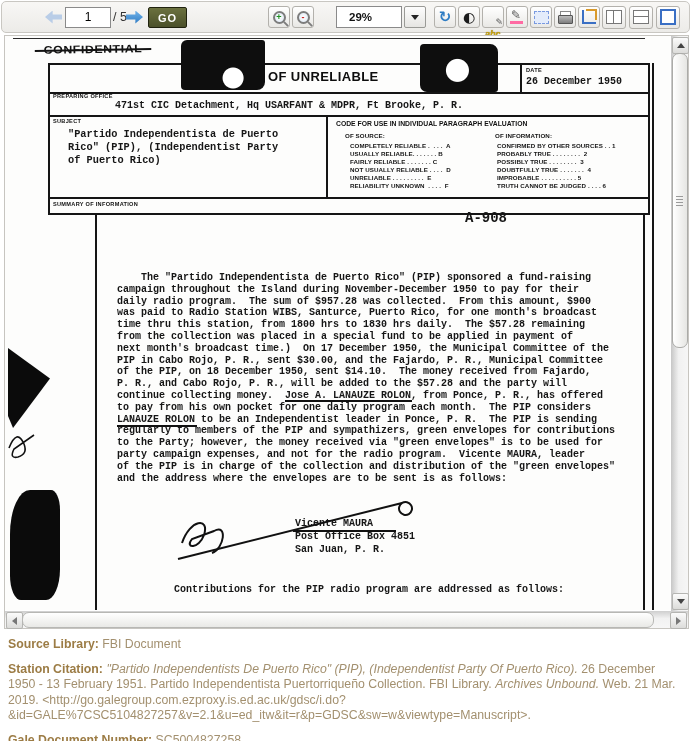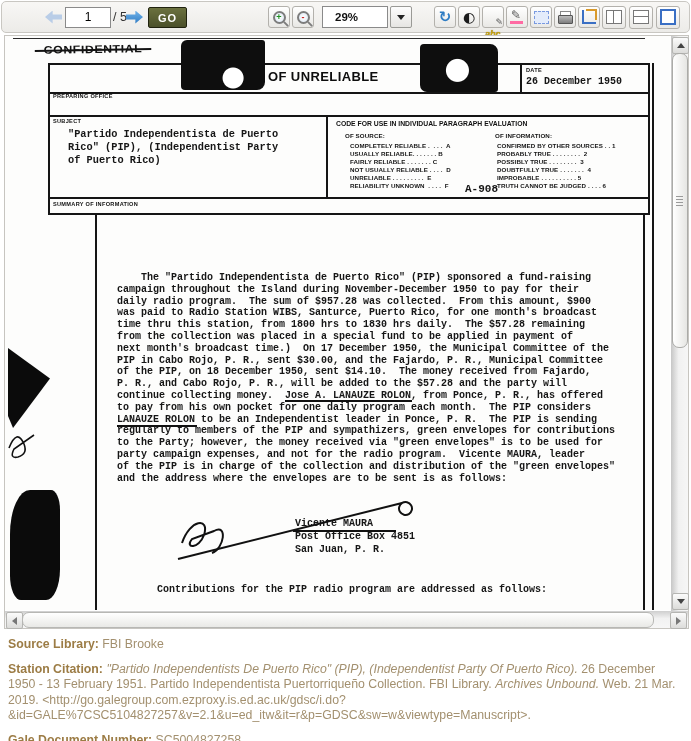--- a/index.html
+++ b/index.html
@@ -118,21 +118,21 @@
       <button id="go-btn">GO</button>
     </div>
 
     <div class="tb-item" style="left:266px;">
       <div class="icon-btn">
         <div class="mag plus">+</div>
       </div>
       <div class="icon-btn">
         <div class="mag minus">-</div>
       </div>
-      <input id="zoom-box" style="margin-left: 6px;" value="29%">
+      <input id="zoom-box" style="margin-left: 20px;" value="29%">
       <div class="dd-btn">
         <div class="tri-down"></div>
       </div>
     </div>
 
     <div class="tb-item" style="left:432px;">
       <div class="icon-btn">
         <span class="glyph-rotate">↻</span>
       </div>
       <div class="icon-btn">
@@ -189,20 +189,21 @@
       <div class="abs lbl" style="left:521px;top:31px;">DATE</div>
       <div class="abs mono10" style="left:521px;top:40px;">26 December 1950</div>
       <div class="abs doc-title" style="left:263px;top:33px;">OF UNRELIABLE</div>
       <div class="abs stamp" style="left:176px;top:4px;width:84px;height:50px;border-radius:6px 3px 8px 4px;
            background:radial-gradient(circle at 62% 76%, #ffffff 0 10px, #0e0e0e 11px);"></div>
       <div class="abs stamp" style="left:415px;top:8px;width:78px;height:48px;border-radius:4px 8px 3px 7px;
            background:radial-gradient(circle at 48% 55%, #ffffff 0 11px, #0e0e0e 12px);"></div>
 
       <div class="abs box" style="left:43px;top:54px;width:598px;height:25px;border-top:none;"></div>
       <div class="abs lbl" style="left:48px;top:57px;">PREPARING OFFICE</div>
+      <div class="abs mono10" style="left:110px;top:64px;">471st CIC Detachment, Hq USARFANT &amp; MDPR, Ft Brooke, P. R.</div>
 
       <div class="abs box" style="left:43px;top:79px;width:598px;height:82px;border-top:none;"></div>
       <div class="abs vline" style="left:321px;top:79px;width:2px;height:82px;"></div>
       <div class="abs lbl" style="left:48px;top:82px;">SUBJECT</div>
       <div class="abs mono10 pre" style="left:63px;top:92px;line-height:13px;font-size:10.3px;">"Partido Independentista de Puerto
 Rico" (PIP), (Independentist Party
 of Puerto Rico)</div>
       <div class="abs" style="left:331px;top:84px;font:bold 6.8px 'Liberation Sans',sans-serif;color:#111;">CODE FOR USE IN INDIVIDUAL PARAGRAPH EVALUATION</div>
       <div class="abs codes" style="left:340px;top:96px;">OF SOURCE:</div>
       <div class="abs codes" style="left:490px;top:96px;">OF INFORMATION:</div>
@@ -214,21 +215,21 @@
 RELIABILITY UNKNOWN  . . . .  F</div>
       <div class="abs codes pre" style="left:492px;top:106px;">CONFIRMED BY OTHER SOURCES . . 1
 PROBABLY TRUE . . . . . . . .  2
 POSSIBLY TRUE . . . . . . . .  3
 DOUBTFULLY TRUE . . . . . . .  4
 IMPROBABLE . . . . . . . . . . 5
 TRUTH CANNOT BE JUDGED . . . . 6</div>
 
       <div class="abs box" style="left:43px;top:161px;width:598px;height:16px;border-top:none;"></div>
       <div class="abs lbl" style="left:48px;top:165px;">SUMMARY OF INFORMATION</div>
-      <div class="abs mono10" style="left:460px;top:148px;font-size:11px;">A-908</div>
+      <div class="abs mono10" style="left:460px;top:177px;font-size:14px;">A-908</div>
 
       <div class="abs vline" style="left:90px;top:177px;width:2px;height:397px;"></div>
       <div class="abs vline" style="left:638px;top:177px;width:2px;height:397px;"></div>
       <div class="abs vline" style="left:647px;top:27px;width:1.5px;height:547px;"></div>
 
       <div class="abs mono10 pre" style="left:112px;top:236px;">    The "Partido Independentista de Puerto Rico" (PIP) sponsored a fund-raising
 campaign throughout the Island during November-December 1950 to pay for their
 daily radio program.  The sum of $957.28 was collected.  From this amount, $900
 was paid to Radio Station WIBS, Santurce, Puerto Rico, for one month's broadcast
 time thru this station, from 1800 hrs to 1830 hrs daily.  The $57.28 remaining
@@ -252,21 +253,21 @@
       <div class="abs mono10 pre" style="left:290px;top:481px;line-height:13px;">Vicente MAURA
 Post Office Box 4851
 San Juan, P. R.</div>
       <div class="abs" style="left:288px;top:494px;width:103px;height:1.8px;background:#111;"></div>
       <div class="abs ink-ring" style="left:393px;top:465px;width:11px;height:11px;transform:rotate(14deg);"></div>
       <svg class="abs" style="left:165px;top:455px;" width="250" height="75">
         <path d="M12,52 C20,28 40,26 34,44 C29,58 14,58 22,48 L44,40 C58,32 54,58 42,62" stroke="#111" stroke-width="2" fill="none"></path>
         <path d="M8,68 L232,12" stroke="#111" stroke-width="2" fill="none"></path>
       </svg>
 
-      <div class="abs mono10 pre" style="left:128px;top:548px;">    Contributions for the PIP radio program are addressed as follows:</div>
+      <div class="abs mono10 pre" style="left:145px;top:548px;">    Contributions for the PIP radio program are addressed as follows:</div>
 
       <div class="abs blob" style="left:3px;top:312px;width:42px;height:80px;clip-path:polygon(0 0,100% 38%,12% 100%,0 85%);"></div>
       <div class="abs blob" style="left:5px;top:454px;width:50px;height:110px;border-radius:40% 18% 28% 22%;"></div>
       <svg class="abs" style="left:0px;top:382px;" width="40" height="45">
         <path d="M4,30 q8,-20 15,-4 q4,10 -6,13 q-9,2 -4,-8 l20,-14" stroke="#111" stroke-width="1.6" fill="none"></path>
       </svg>
     </div>
 
     <div class="abs sb-track-v">
       <div class="sb-btn" style="top:1px;">
@@ -285,21 +286,21 @@
       <div class="hthumb"></div>
       <div class="sb-btn" style="right:1px;top:1px;left:auto;">
         <div class="tri-right-s"></div>
       </div>
     </div>
   </div>
 
   <div id="citation" class="abs">
     <p>
       <span class="cit-label">Source Library:</span>
-      <span>FBI Brooke</span>
+      <span>FBI Document</span>
     </p>
     <p>
       <span class="cit-label">Station Citation:</span>
       <span class="cit-italic">"Partido Independentists De Puerto Rico" (PIP), (Independentist Party Of Puerto Rico).</span>
       <span>26 December 1950 - 13 February 1951. Partido Independentista Puertorriqueño Collection. FBI Library.</span>
       <span class="cit-italic">Archives Unbound.</span>
       <span>Web. 21 Mar. 2019. &lt;http://go.galegroup.com.ezproxy.is.ed.ac.uk/gdsc/i.do? &amp;id=GALE%7CSC5104827257&amp;v=2.1&amp;u=ed_itw&amp;it=r&amp;p=GDSC&amp;sw=w&amp;viewtype=Manuscript&gt;.</span>
     </p>
     <p>
       <span class="cit-label">Gale Document Number:</span>

